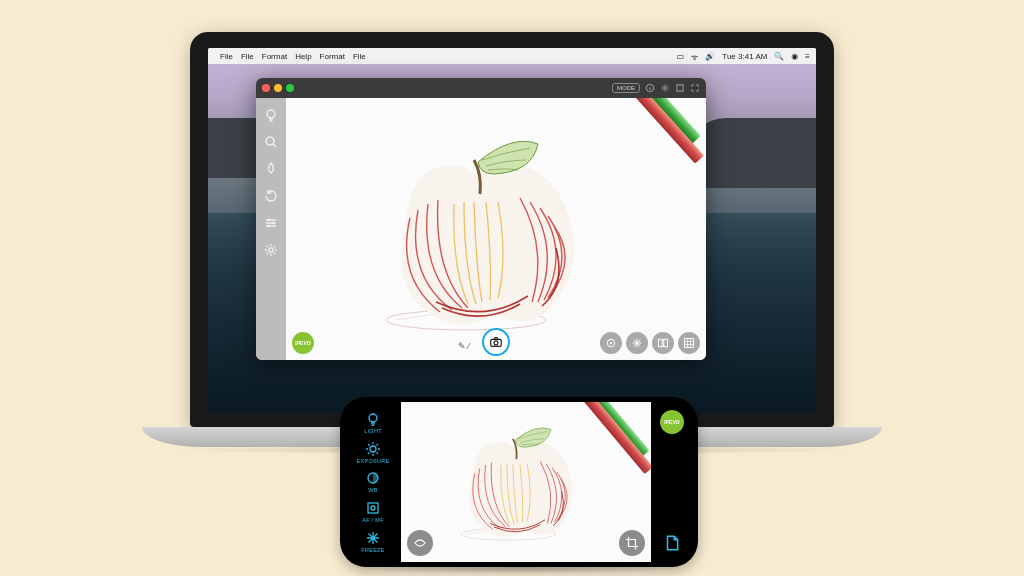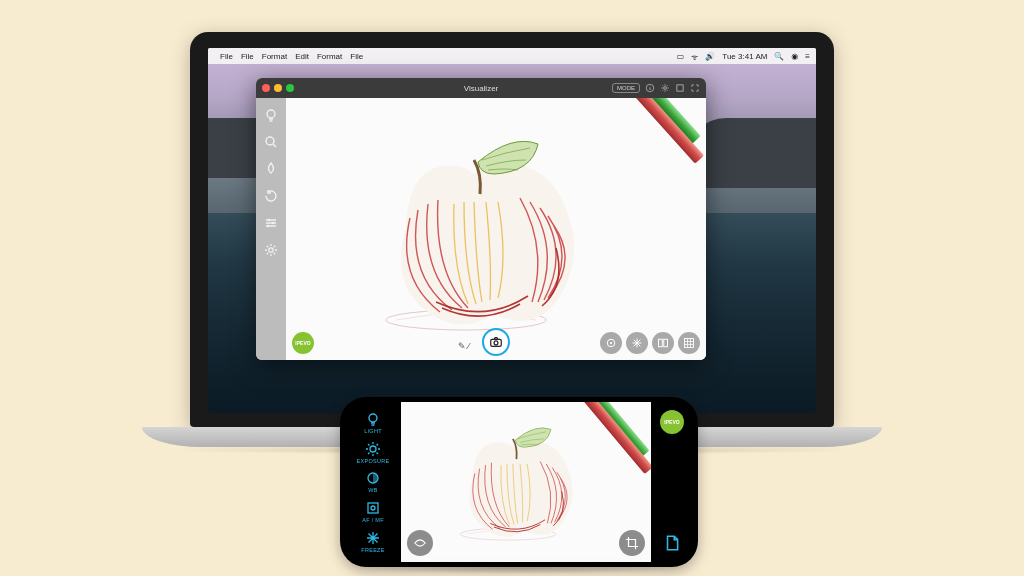--- a/index.html
+++ b/index.html
@@ -293,41 +293,40 @@
     <div class="laptop-screen">
       <div class="island left"></div>
       <div class="island right"></div>
       <div class="water"></div>
 
       <div class="menubar">
         <span class="apple"></span>
         <span class="mitem">File</span>
         <span class="mitem">File</span>
         <span class="mitem">Format</span>
-        <span class="mitem">Edit</span>
+        <span class="mitem">Help</span>
         <span class="mitem">Format</span>
         <span class="mitem">File</span>
         <span class="spacer"></span>
         <span class="ricon">▭</span>
         <span class="ricon">ᯤ</span>
         <span class="ricon">🔊</span>
         <span class="ricon">Tue 3:41 AM</span>
         <span class="ricon">🔍</span>
         <span class="ricon">◉</span>
         <span class="ricon">≡</span>
       </div>
 
       <div class="app-window">
         <div class="titlebar">
           <div class="traffic">
             <div class="tl r"></div>
             <div class="tl y"></div>
             <div class="tl g"></div>
           </div>
-          <div class="title">Visualizer</div>
           <div class="titlebar-right">
             <span class="mode-btn">MODE</span>
             <span class="tb-icon"><svg viewBox="0 0 16 16">
                   <use href="#i-info"></use>
                 </svg></span>
             <span class="tb-icon"><svg viewBox="0 0 16 16">
                   <use href="#i-gear"></use>
                 </svg></span>
             <span class="tb-icon"><svg viewBox="0 0 16 16">
                   <use href="#i-square"></use>

